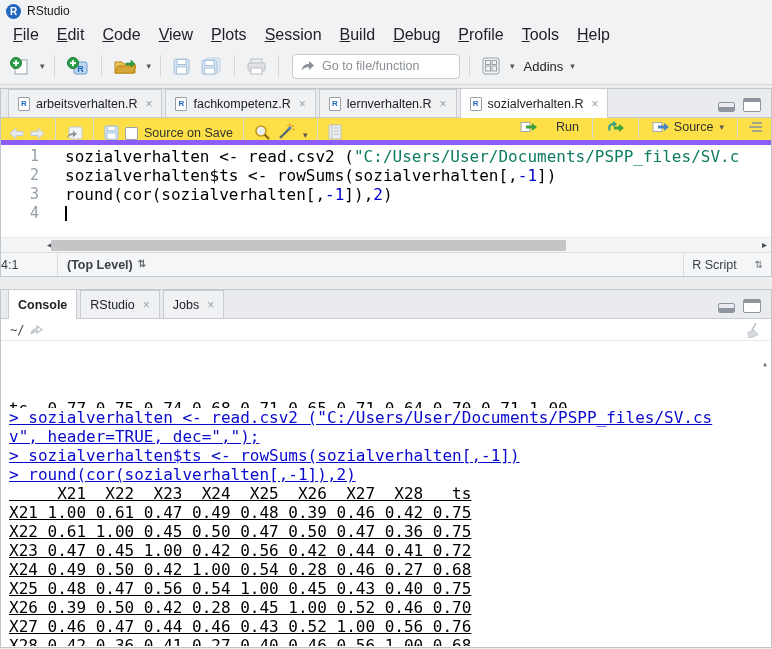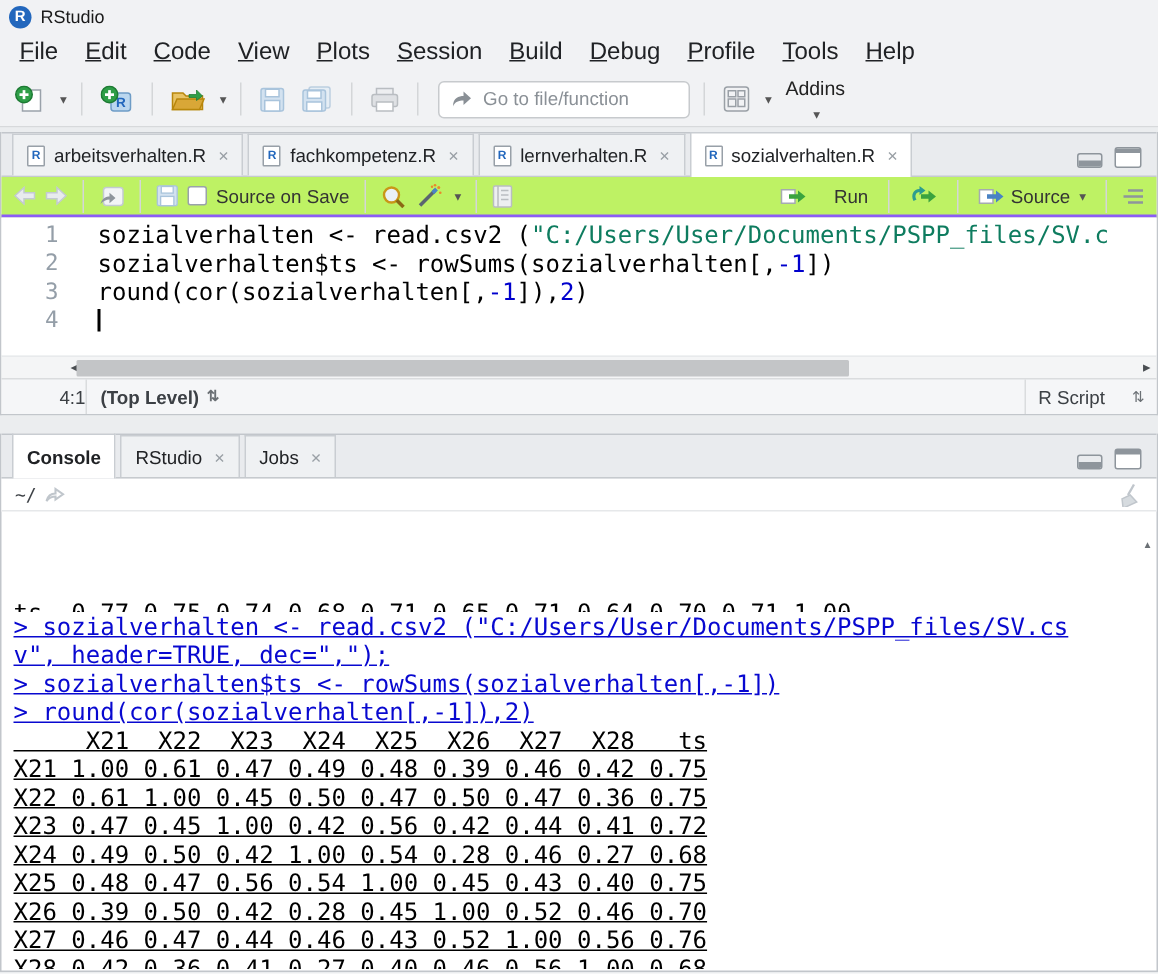--- a/index.html
+++ b/index.html
@@ -25,40 +25,40 @@
   .menu-item { padding:4px 9px; font-size:16px; cursor:default; }
 
   
   .main-toolbar { height:37px; background:#F1F2F4; border-bottom:1px solid #D7D9DB; display:flex; align-items:center; padding:0 7px; gap:5px; }
   .tbtn { display:flex; align-items:center; justify-content:center; height:26px; padding:0 3px; border-radius:3px; }
   .vdiv { width:1px; height:22px; background:#D4D6D8; margin:0 4px; }
   .caret { font-size:9px; color:#555; margin-left:2px; }
   .goto-box { display:flex; align-items:center; gap:7px; width:168px; height:25px; background:#fff; border:1px solid #C7CACD; border-radius:4px; padding:0 8px; margin-left:4px; }
   .goto-box input { border:none; outline:none; width:118px; font-size:12.5px; color:#333; background:transparent; }
   .goto-box input::placeholder { color:#8A9096; }
-  .addins { display:flex; align-items:center; gap:5px; font-size:13px; color:#222; padding:0 4px;flex-direction:column; }
+  .addins { display:flex; align-items:center; gap:5px; font-size:13px; color:#222; padding:0 4px; }
 
   
   .gap1 { height:3px; background:#EBEDEF; }
   .gap2 { height:12px; background:#EBEDEF; }
   .pane { background:#fff; border:1px solid #C2C6CB; border-top:none; }
   .tab-row { height:30px; background:#E9EBEE; display:flex; align-items:flex-end; padding-left:7px; border-top:1px solid #C2C6CB; border-bottom:1px solid #C6CACE; position:relative; }
   .tab { height:28px; display:flex; align-items:center; gap:6px; padding:0 9px; background:#EFF1F3; border:1px solid #C9CDD2; border-bottom:none; margin-right:3px; font-size:12.5px; white-space:nowrap; }
   .tab.active { background:#fff; height:30px; margin-bottom:-1px; }
   .tab-close { color:#9AA0A6; font-size:12px; margin-left:2px; }
   .doc-icon { width:12px; height:14px; background:#fff; border:1px solid #98A0A8; display:flex; align-items:center; justify-content:center;
               font-size:8px; font-weight:bold; color:#2267BD; border-radius:1px; }
   .winbtns { position:absolute; right:10px; top:8px; display:flex; gap:8px; align-items:flex-end; }
   .btn-min { width:17px; height:10px; border:1px solid #8E959C; border-radius:2px; background:#E9EBEE; margin-top:5px; }
   .btn-min::after { content:""; display:block; height:4px; margin-top:4px; background:#8E959C; border-radius:0 0 1px 1px; }
   .btn-max { width:18px; height:14px; border:1px solid #8E959C; border-radius:2px; background:#fff; }
   .btn-max::after { content:""; display:block; height:3px; background:#8E959C; }
 
   
-  .editor-toolbar { height:27px; background:#bef264; border-bottom:2px solid #8b5cf6; display:flex; align-items:center; padding:0 8px; gap:6px; font-size:12.5px; color:#333; }
+  .editor-toolbar { height:27px; background:#fde047; border-bottom:5px solid #8b5cf6; display:flex; align-items:flex-end; padding:0 8px; gap:6px; font-size:12.5px; color:#333; }
   .checkbox { width:13px; height:13px; background:#fff; border:1px solid #9AA2AA; border-radius:2px; }
   .right-group { margin-left:auto; display:flex; align-items:center; gap:6px; }
   .tool-label { color:#333; }
 
   
   .code-area { height:92px; display:flex; overflow:hidden; background:#fff; }
   .gutter { width:46px; text-align:right; padding:2px 8px 0 0; color:#949EA8; font-size:15px; line-height:19px; flex:none; }
   .code-lines { padding:2px 0 0 18px; white-space:pre; overflow:hidden; font-size:16px; line-height:19px; }
   .code-line { height:19px; }
   .seg-code { color:#000; }
@@ -66,21 +66,21 @@
   .seg-number { color:#0000CD; }
   .cursor { display:inline-block; width:2px; height:15px; background:#000; vertical-align:-2px; }
 
   
   .hscroll { height:15px; background:#F4F5F6; border-top:1px solid #E8EAEC; position:relative; }
   .hs-arrow { position:absolute; top:1px; font-size:10px; color:#4A4E52; }
   .hs-thumb { position:absolute; left:50px; top:2px; width:515px; height:11px; background:#C3C5C7; border-radius:1px; }
 
   
   .status-bar { height:24px; background:#F5F6F8; border-top:1px solid #DADCDE; display:flex; align-items:center; font-size:12.5px; color:#3C4045; }
-  .status-pos { width:56px; text-align:right; }
+  .status-pos { width:56px; text-align:left; }
   .status-div { width:1px; height:100%; background:#DADCDE; }
   .status-scope { flex:1; padding-left:9px; display:flex; align-items:flex-start; gap:5px;font-weight:bold; }
   .status-type { padding:0 8px; display:flex; align-items:center; gap:18px; }
   .updown { font-size:10px; color:#6B7075; }
 
   
   .console-toolbar { height:22px; background:#fff; border-bottom:1px solid #E6E8EA; display:flex; align-items:center; padding:0 9px; gap:6px; }
   .wd { font-size:12px; color:#3E4247; font-family:"DejaVu Sans Mono", monospace; }
   .console-out { height:305px; padding:1px 0 0 8px; font-size:16px; line-height:19px; white-space:pre; overflow:hidden; position:relative; }
   .console-line { height:19px;text-decoration:underline; }

